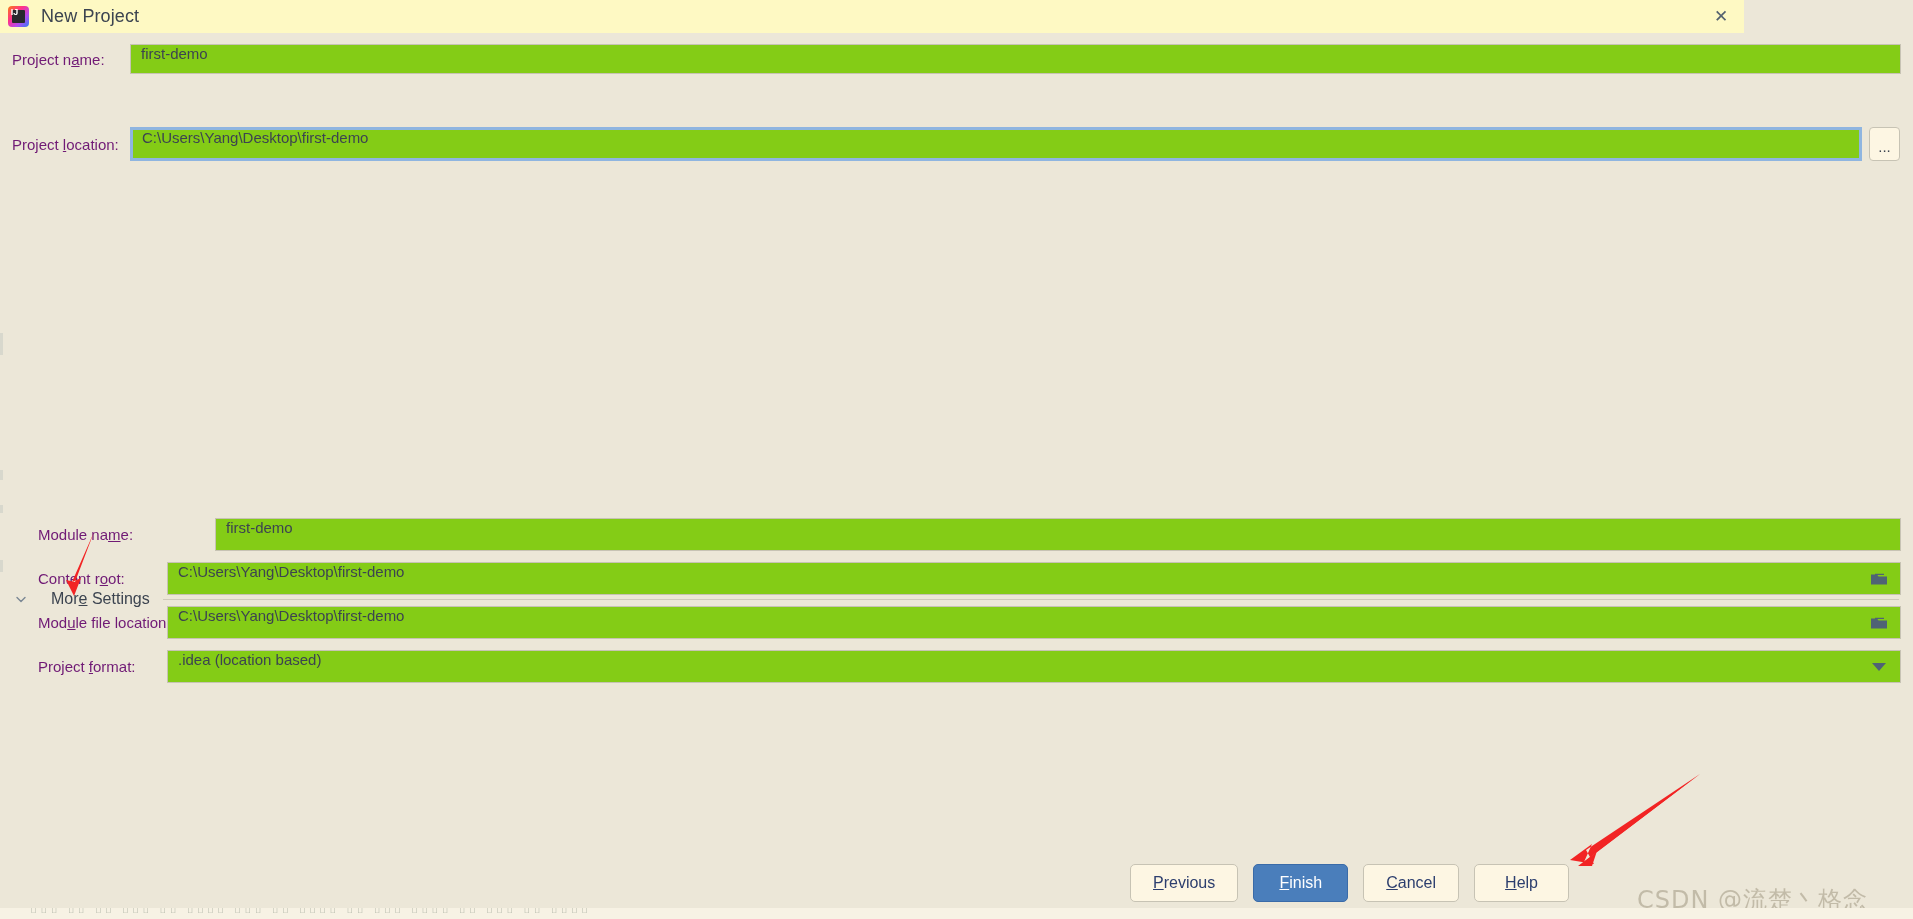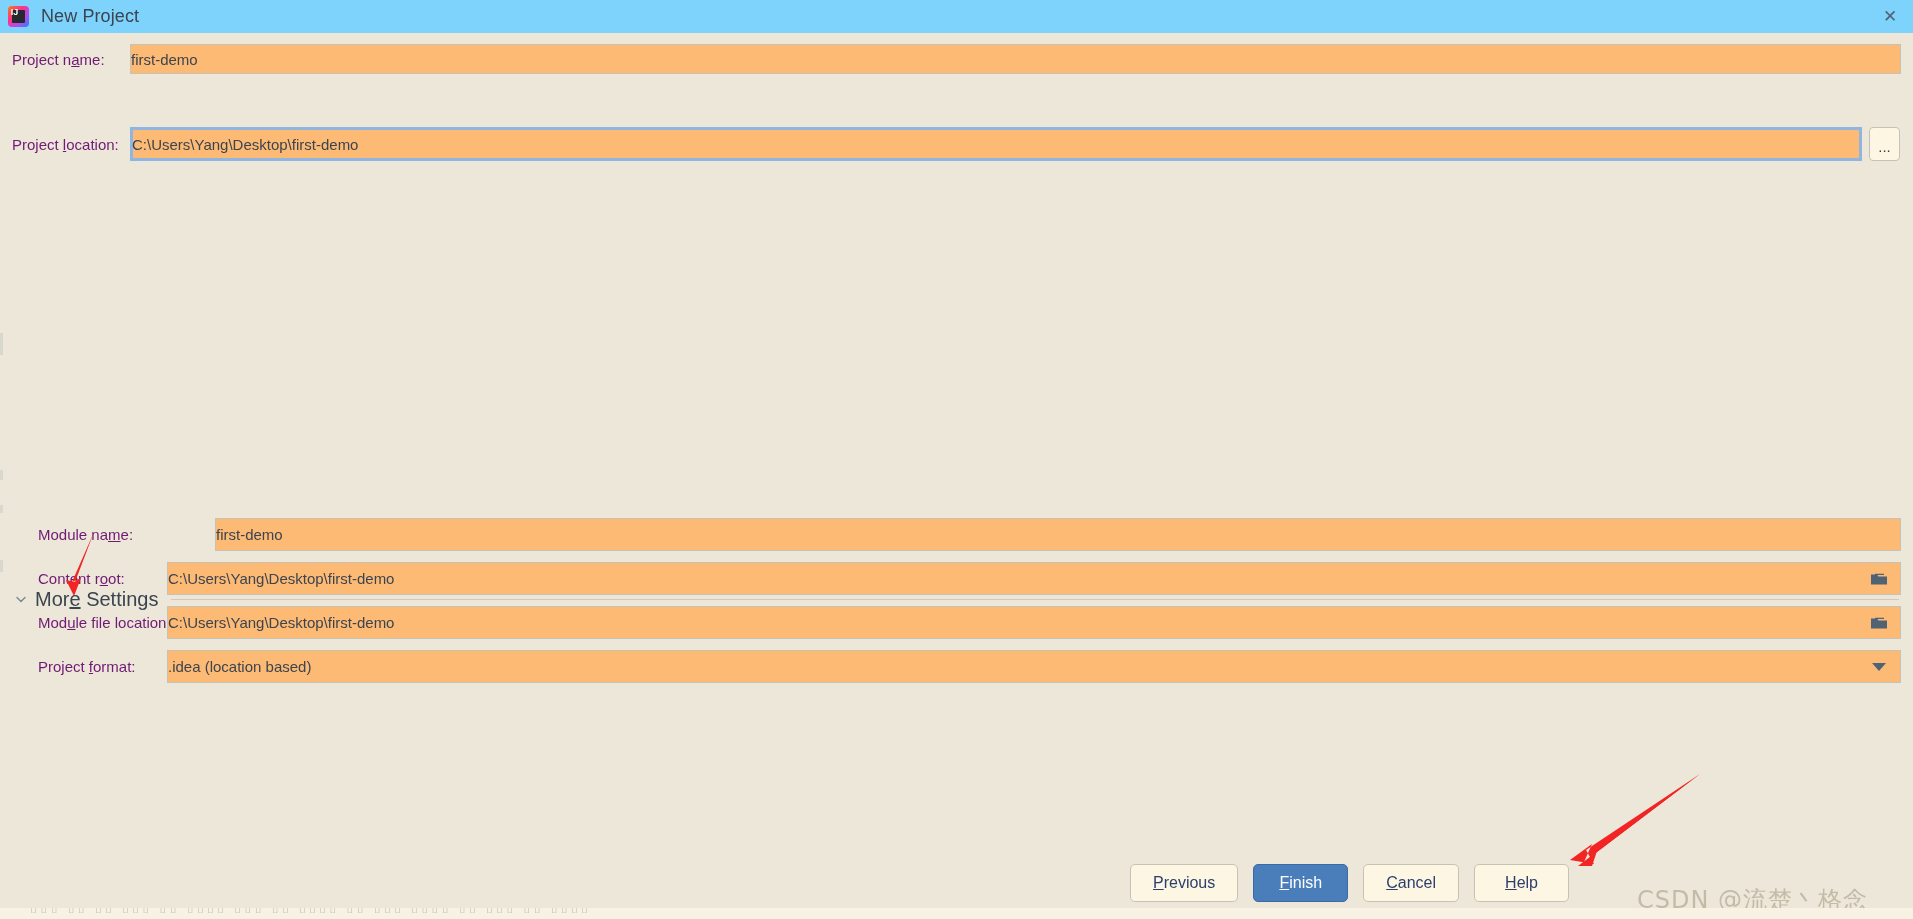--- a/index.html
+++ b/index.html
@@ -13,23 +13,23 @@
     font-family: "Liberation Sans", sans-serif;
     color: #38424d;
     overflow: hidden;
     position: relative;
   }
 
   
   .titlebar {
     position: absolute;
     left: 0; top: 0;
-    width: 1913px;
+    width: 1744px;
     height: 33px;
-    background: #7dd3fc;
+    background: #fef9c3;
     display: flex;
     align-items: center;
   }
   .app-icon {
     width: 21px;
     height: 21px;
     margin-left: 8px;
     border-radius: 4px;
     position: relative;
     background: linear-gradient(135deg, #f97a12 0%, #ff318c 38%, #b24bf1 68%, #2d7df4 100%);
@@ -79,29 +79,29 @@
     align-items: center;
   }
   .label {
     font-size: 15px;
     color: #701a75;
     white-space: nowrap;
   }
   .label u { text-decoration: underline; }
 
   .field {
-    background: #fdba74;
+    background: #84cc16;
     border: 1px solid #c7c3b4;
     height: 30px;
     box-sizing: border-box;
     display: flex;
-    align-items: center;
+    align-items: flex-start;
     font-size: 15px;
     color: #3c4450;
-    padding-left: 0;
+    padding-left: 10px;
     position: relative;
   }
   .field.focused {
     border: 2px solid #8fb5e0;
     box-shadow: 0 0 0 1px #8fb5e0 inset;
     height: 34px;
   }
   .field .val { white-space: nowrap; overflow: hidden; }
 
   
@@ -141,22 +141,22 @@
     align-items: center;
     cursor: pointer;
   }
   .chevron {
     width: 18px; height: 18px;
     display: flex; align-items: center; justify-content: center;
     color: #7a8794;
     flex: none;
   }
   #more-settings .ms-label {
-    margin-left: 5px;
-    font-size: 20px;
+    margin-left: 21px;
+    font-size: 16px;
     color: #3c4450;
     white-space: nowrap;
   }
   .separator {
     flex: 1;
     height: 1px;
     background: #cfcabb;
     margin-left: 13px;
     margin-right: 2px;
   }

